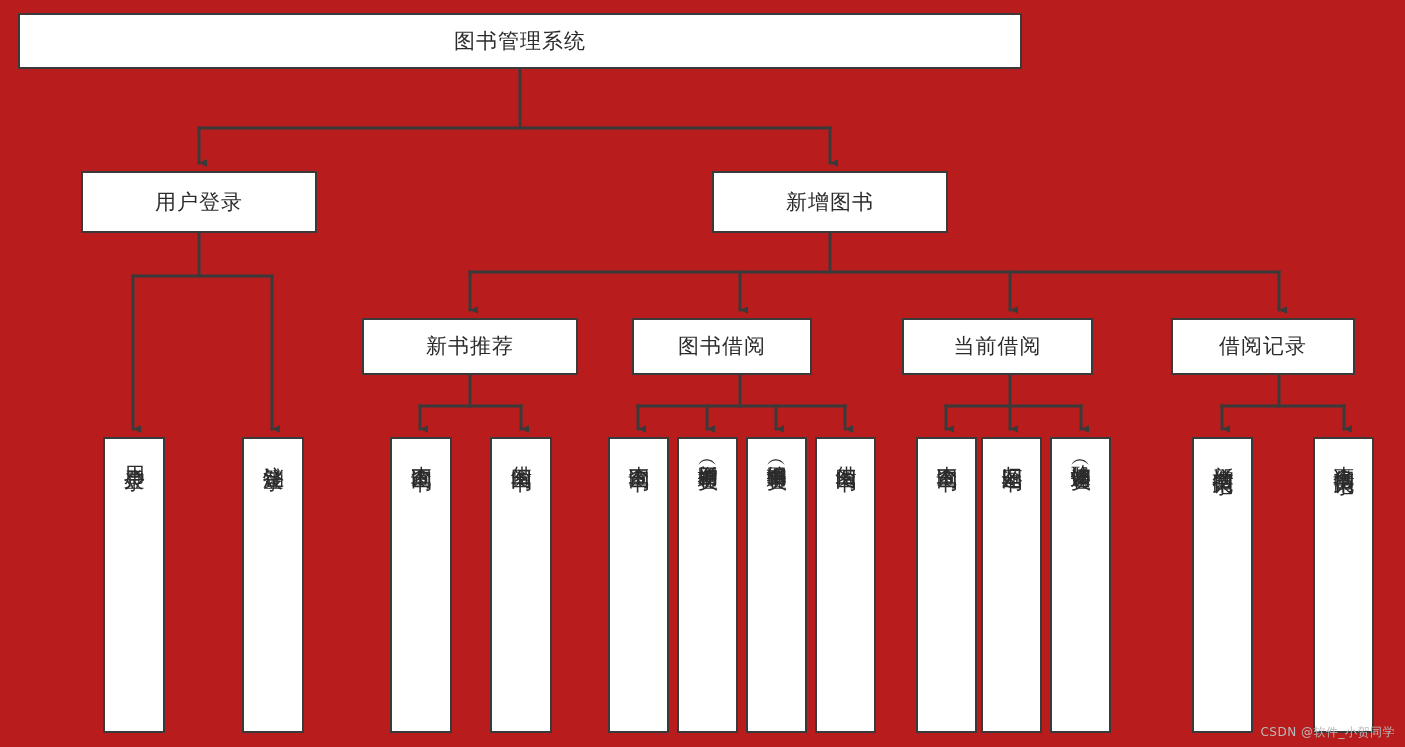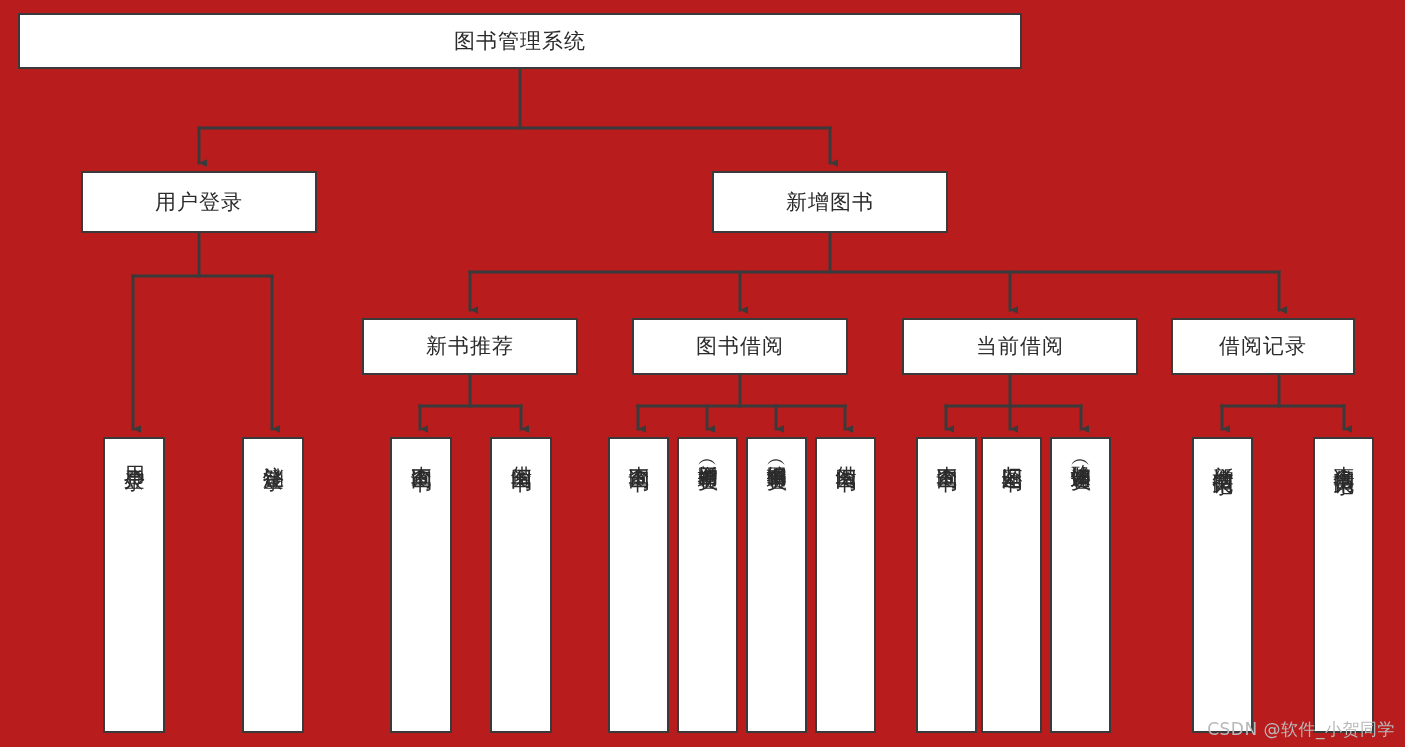--- a/index.html
+++ b/index.html
@@ -57,21 +57,21 @@
     max-height: 100%;
   }
   .node.vertical.tall .label {
     font-size: 20px;
     letter-spacing: 1px;
   }
   .watermark {
     position: absolute;
     right: 10px;
     bottom: 6px;
-    font-size: 17px;
+    font-size: 12px;
     color: #b9b9b9;
     letter-spacing: 0.5px;
     white-space: nowrap;
     font-family: "DejaVu Sans", "Liberation Sans", sans-serif;
   }
 </style>
 </head>
 <body>
 
 <div id="canvas">
@@ -135,25 +135,25 @@
   </div>
 
   <div class="node" style="left:712px; top:171px; width:236px; height:62px;">
     <span class="label">新增图书</span>
   </div>
 
   <div class="node" style="left:362px; top:318px; width:216px; height:57px;">
     <span class="label">新书推荐</span>
   </div>
 
-  <div class="node" style="left:632px; top:318px; width:216px; height:57px;text-align:center;">
+  <div class="node" style="left:632px; top:318px; width:180px; height:57px;text-align:center;">
     <span class="label">图书借阅</span>
   </div>
 
-  <div class="node" style="left:902px; top:318px; width:236px; height:57px;">
+  <div class="node" style="left:902px; top:318px; width:191px; height:57px;">
     <span class="label">当前借阅</span>
   </div>
 
   <div class="node" style="left:1171px; top:318px; width:184px; height:57px;">
     <span class="label">借阅记录</span>
   </div>
 
   <div class="node vertical" style="left:103px; top:437px; width:62px; height:296px;">
     <span class="label">用户登录</span>
   </div>

